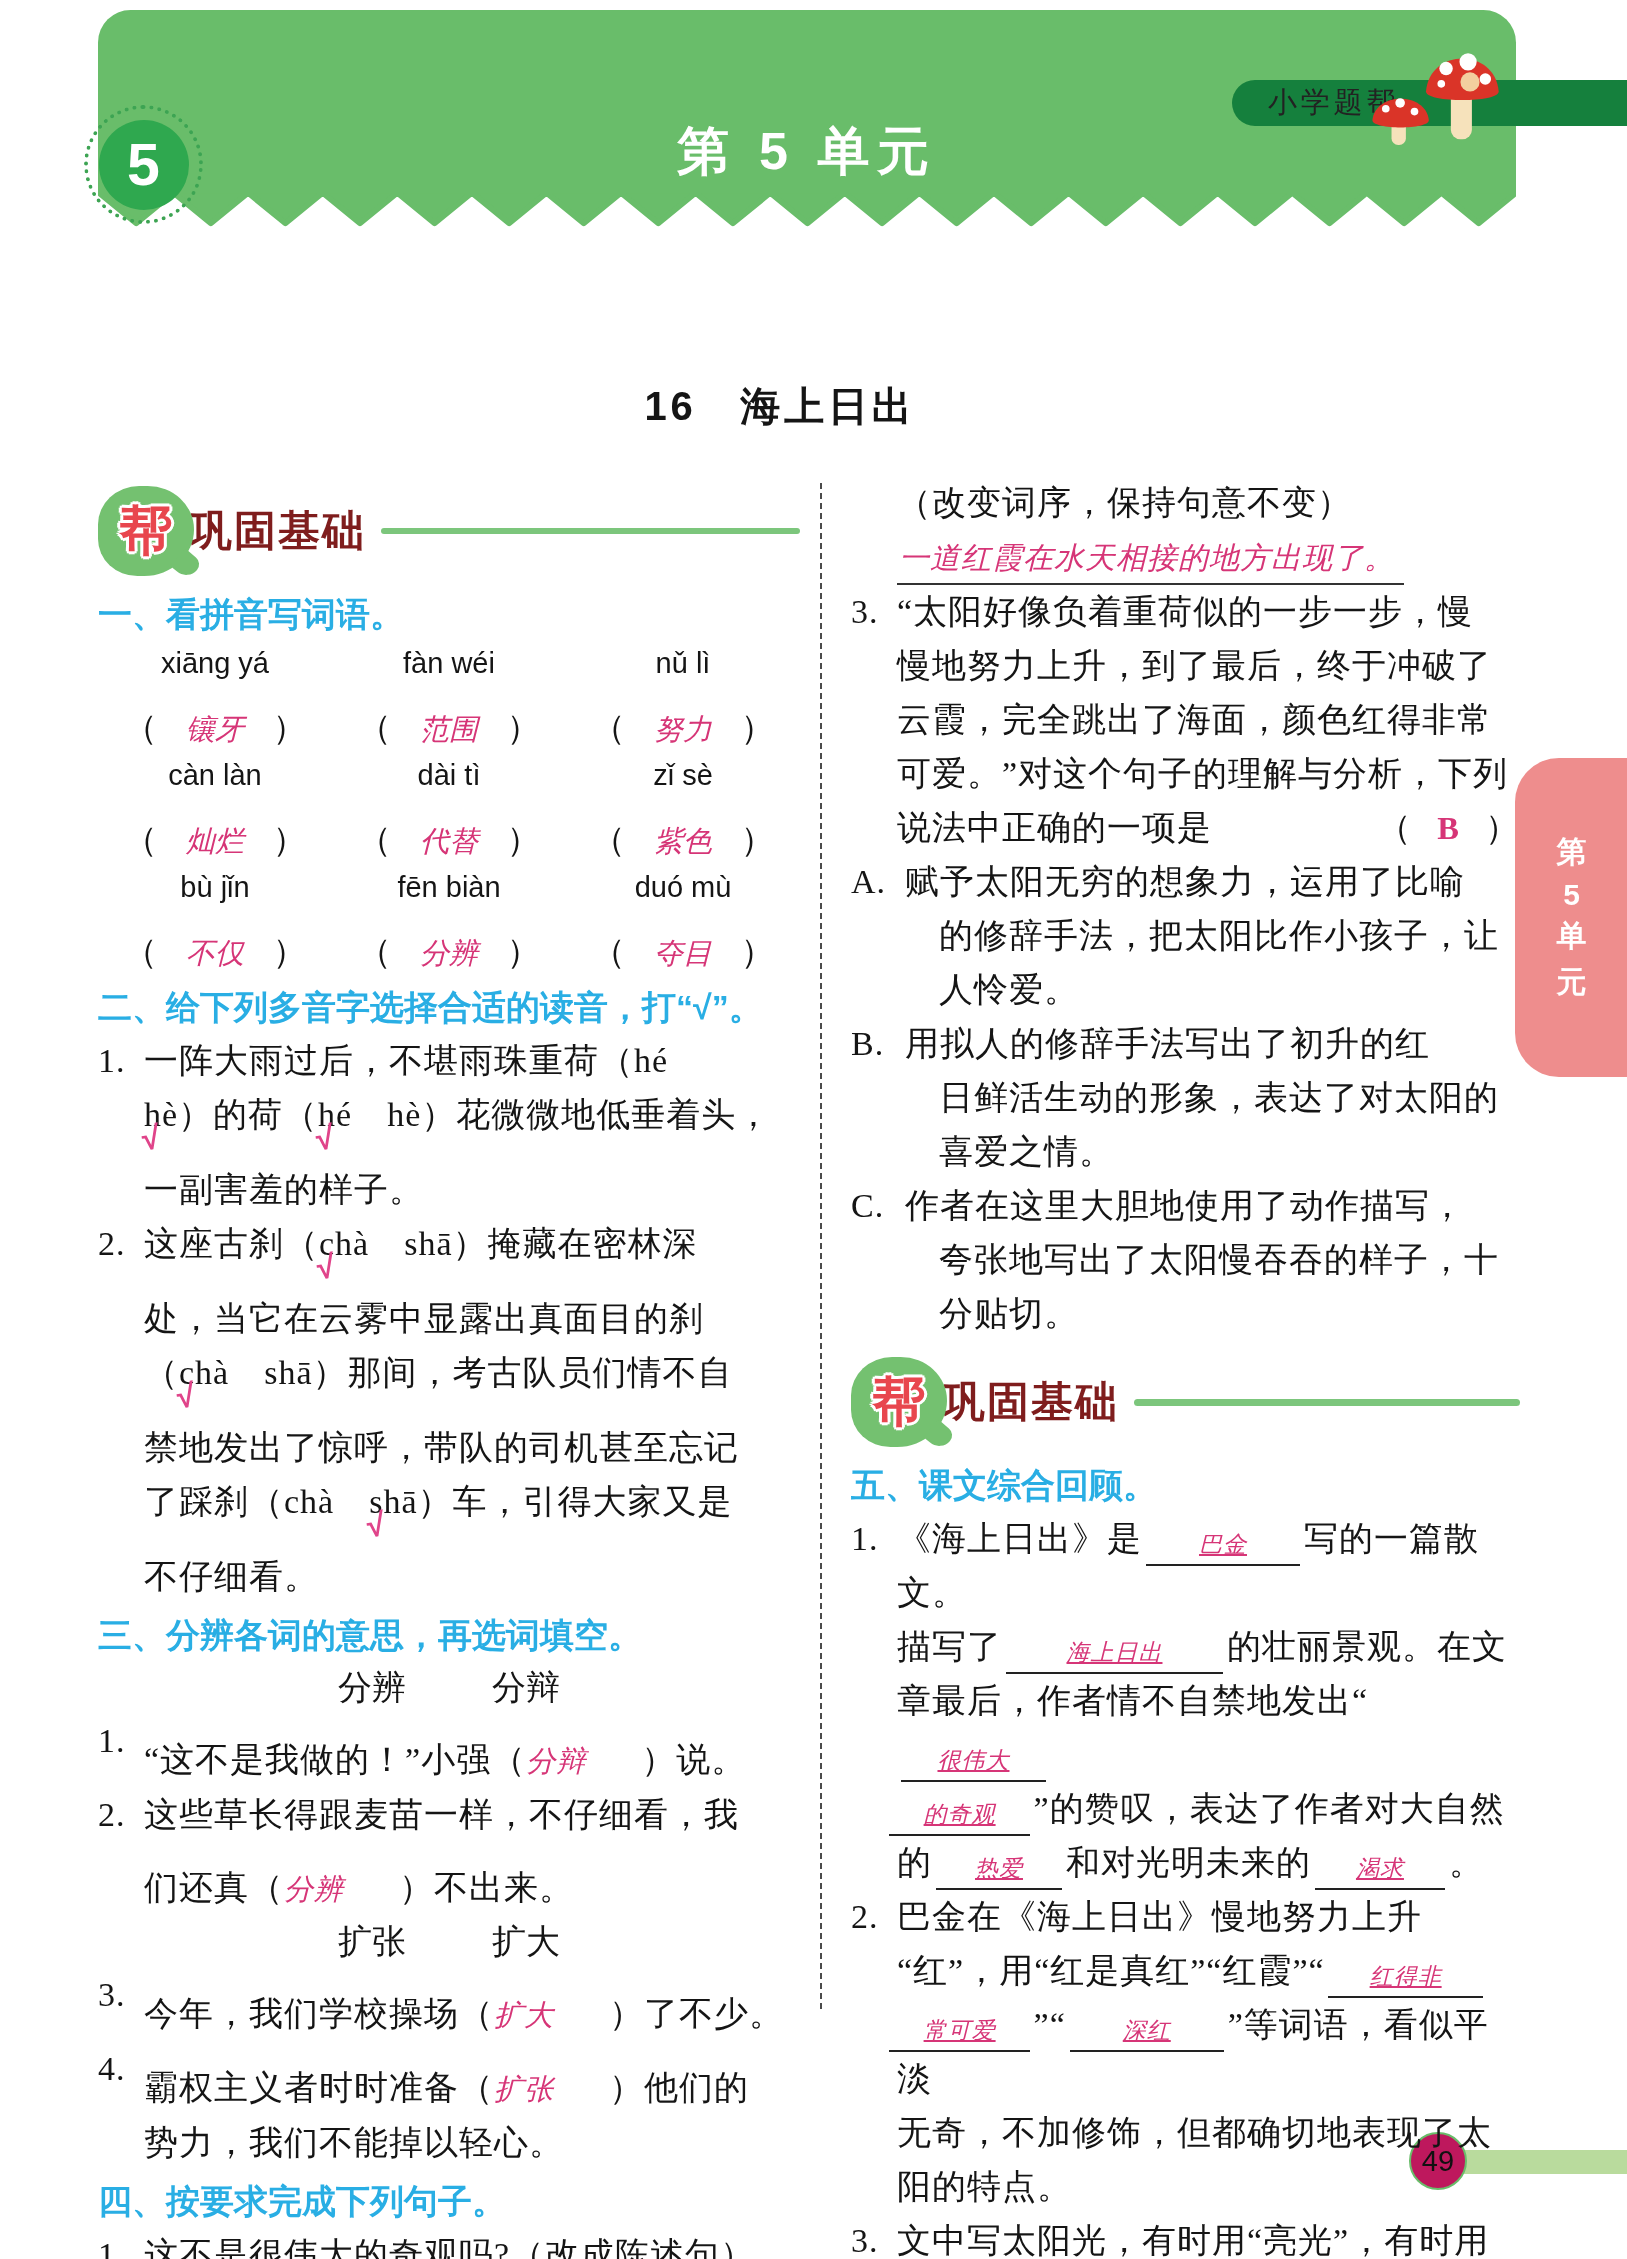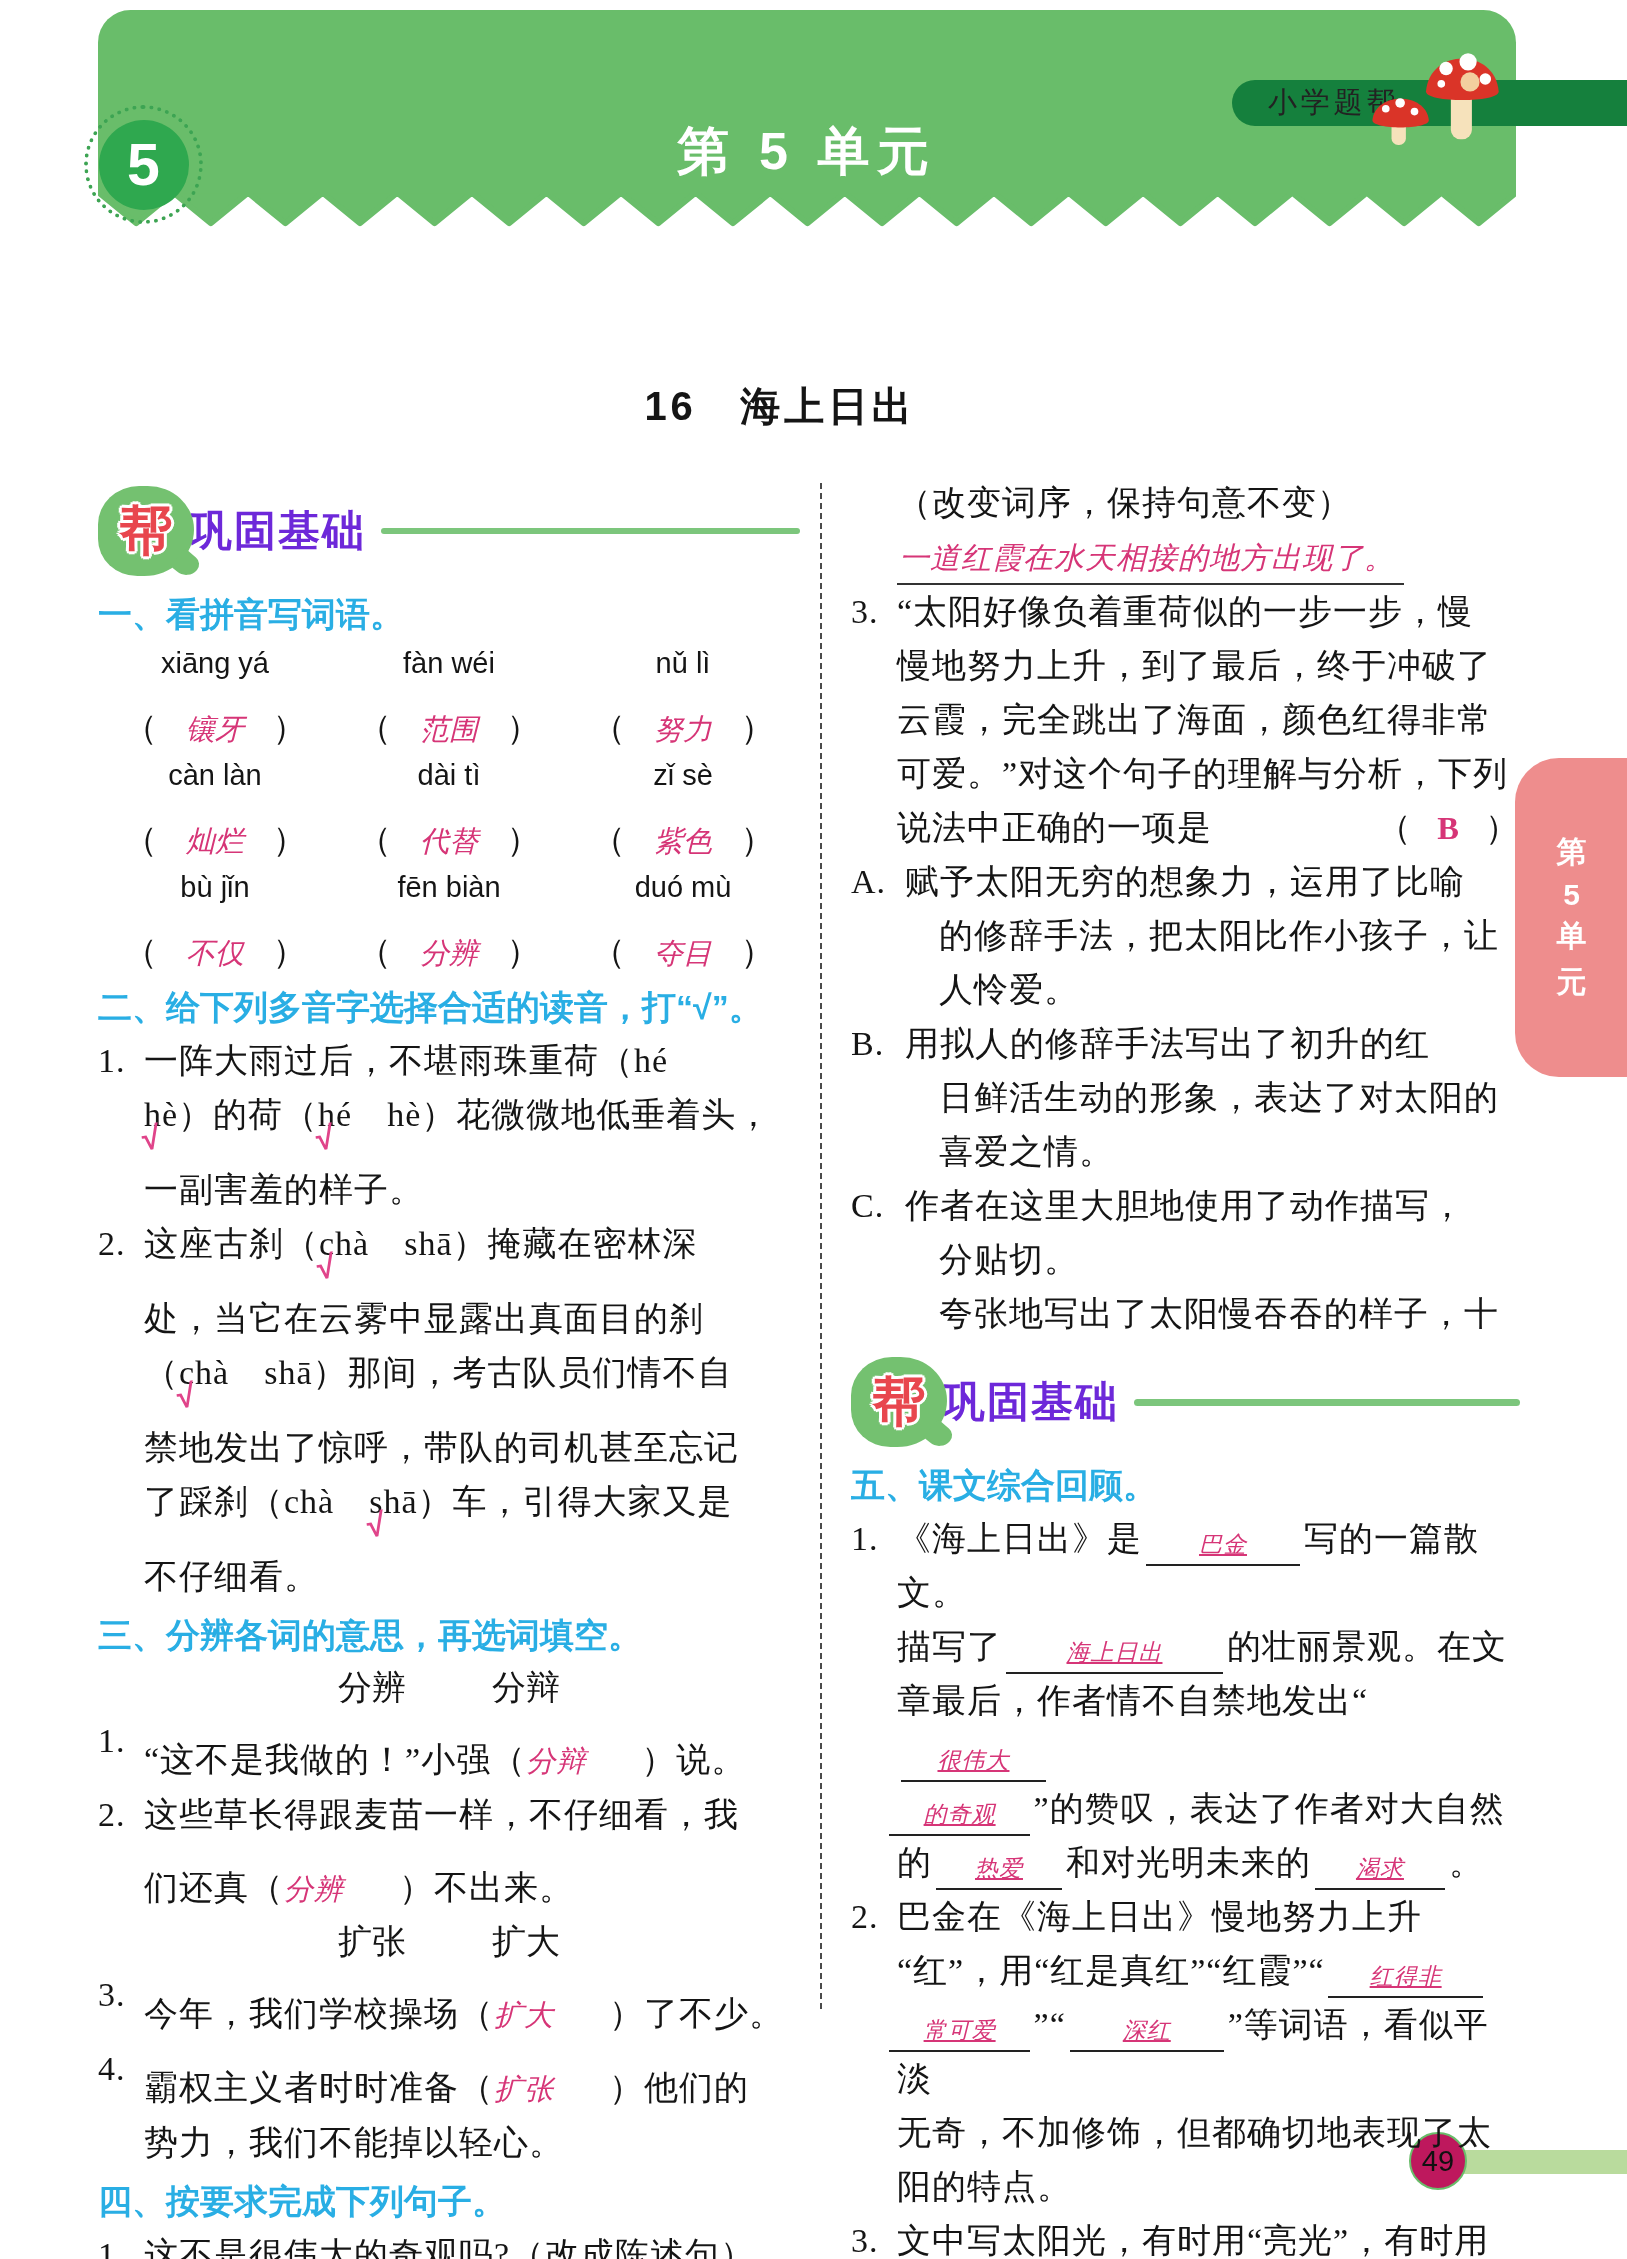--- a/index.html
+++ b/index.html
@@ -38,21 +38,21 @@
   .col-left{position:absolute;left:98px;top:483px;width:702px;}
   .col-right{position:absolute;left:851px;top:476px;width:669px;}
   
   .badge{display:flex;align-items:center;height:96px;margin-bottom:7.6px;}
   .blob{flex:0 0 auto;width:96px;height:90px;background:#74c170;border-radius:48% 54% 58% 46%;
         display:flex;align-items:center;justify-content:center;position:relative;}
   .blob::after{content:"";position:absolute;right:-3.8px;bottom:0;width:23px;height:23px;
         background:#74c170;border-radius:3.8px 9.6px 15.3px 3.8px;transform:rotate(40deg);}
   .bang{font-family:"Liberation Sans",sans-serif;font-weight:bold;font-size:54px;color:#e8464e;
         text-shadow:-2.9px 0 0 #fff,2.9px 0 0 #fff,0 -2.9px 0 #fff,0 2.9px 0 #fff,-1.9px -1.9px 0 #fff,1.9px 1.9px 0 #fff,-1.9px 1.9px 0 #fff,1.9px -1.9px 0 #fff;}
-  .bname{font-family:"Liberation Sans",sans-serif;font-weight:bold;font-size:42px;color:#6d28d9;
+  .bname{font-family:"Liberation Sans",sans-serif;font-weight:bold;font-size:42px;color:#7f1d1d;
         margin-left:-3.8px;letter-spacing:1.9px;white-space:nowrap;}
   .bline{flex:1 1 auto;height:6.7px;background:#7cc67c;border-radius:3.8px;margin-left:15.3px;}
   
   .h-blue{font-family:"Liberation Sans",sans-serif;font-weight:bold;font-size:34px;color:#29aee4;
         line-height:54px;margin-top:3.8px;}
   .row{font-size:34px;line-height:54px;letter-spacing:1px;}
   .item{position:relative;padding-left:46px;}
   .no{position:absolute;left:0;top:0;}
   .cont{padding-left:46px;}
   .gap-after{margin-bottom:21px;}
@@ -263,22 +263,22 @@
       <span class="no">B.</span>
       <span>用拟人的修辞手法写出了初升的红</span>
     </div>
     <div class="row" style="padding-left:88px"><span>日鲜活生动的形象，表达了对太阳的</span></div>
     <div class="row" style="padding-left:88px"><span>喜爱之情。</span></div>
 
     <div class="row item" style="padding-left:54px">
       <span class="no">C.</span>
       <span>作者在这里大胆地使用了动作描写，</span>
     </div>
+    <div class="row" style="padding-left:88px"><span>夸张地写出了太阳慢吞吞的样子，十</span></div>
     <div class="row" style="padding-left:88px"><span>分贴切。</span></div>
-    <div class="row" style="padding-left:88px"><span>夸张地写出了太阳慢吞吞的样子，十</span></div>
 
     <div class="badge" style="margin-top:13.4px">
       <div class="blob">
         <span class="bang">帮</span>
       </div>
       <span class="bname">巩固基础</span>
       <span class="bline"></span>
     </div>
 
     <div class="h-blue">五、课文综合回顾。</div>

